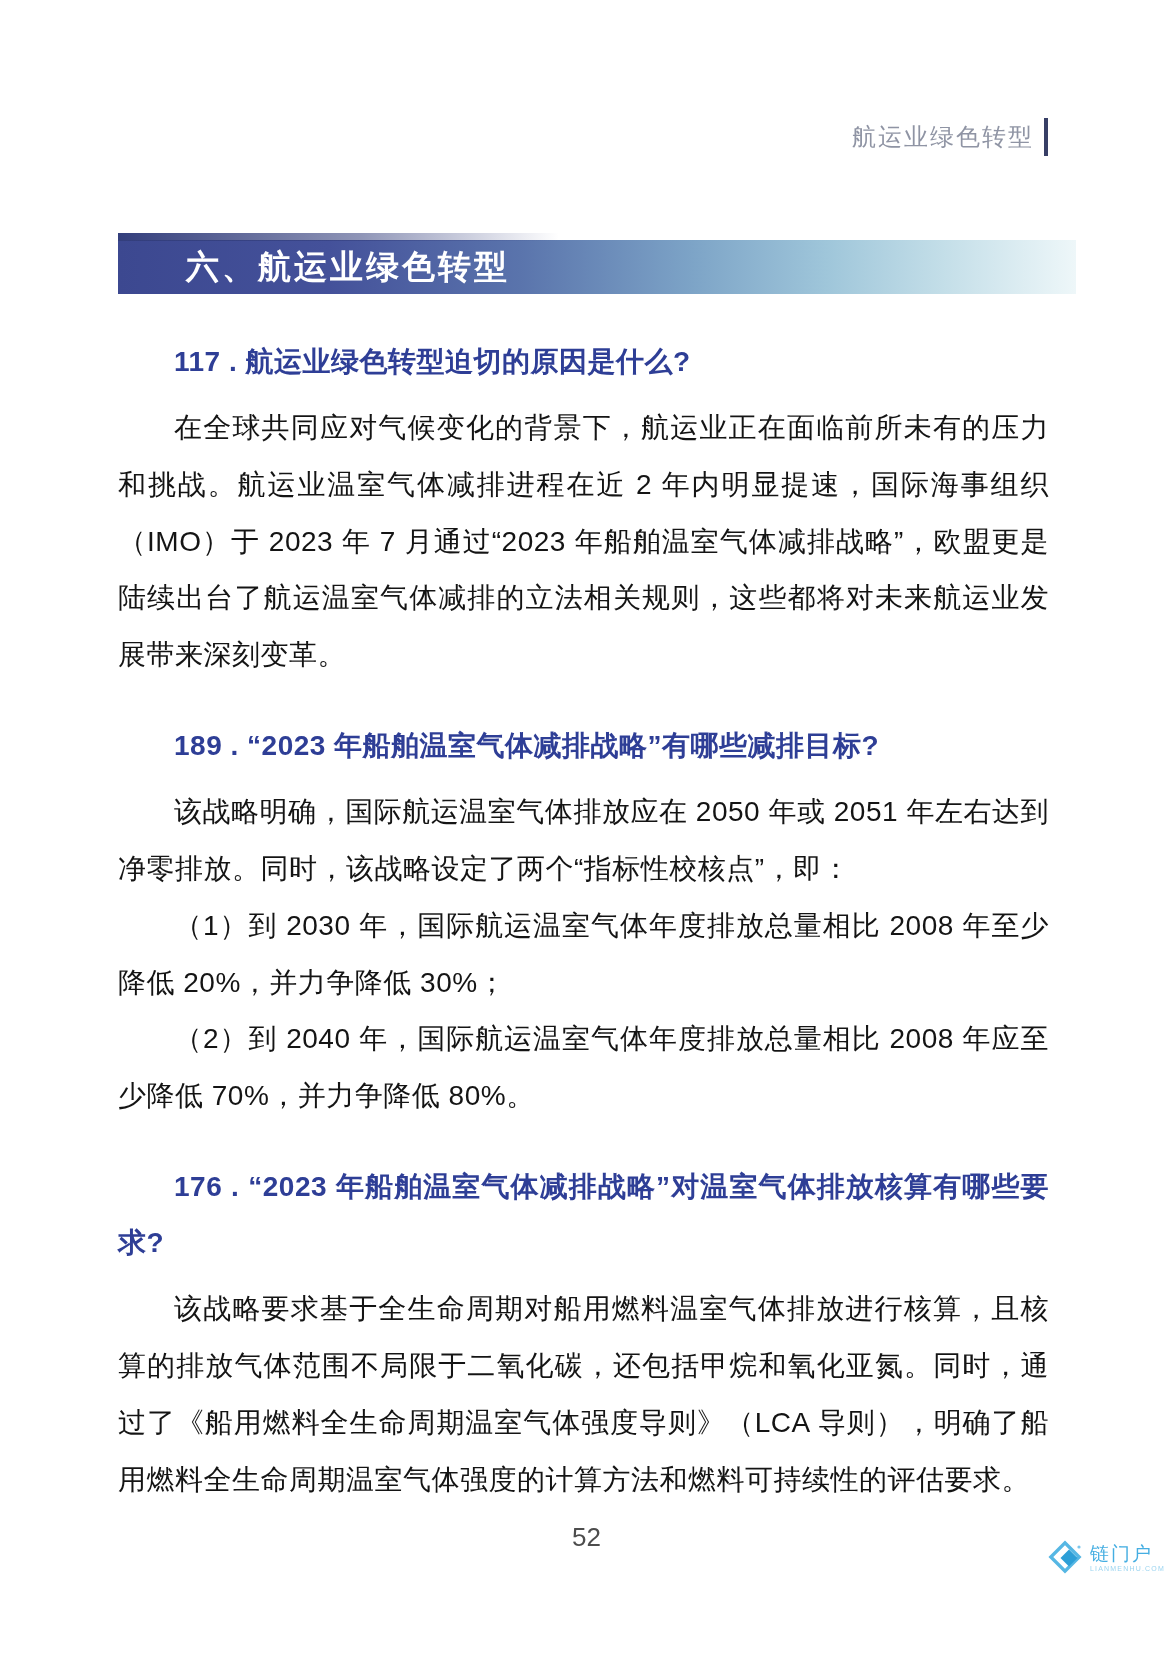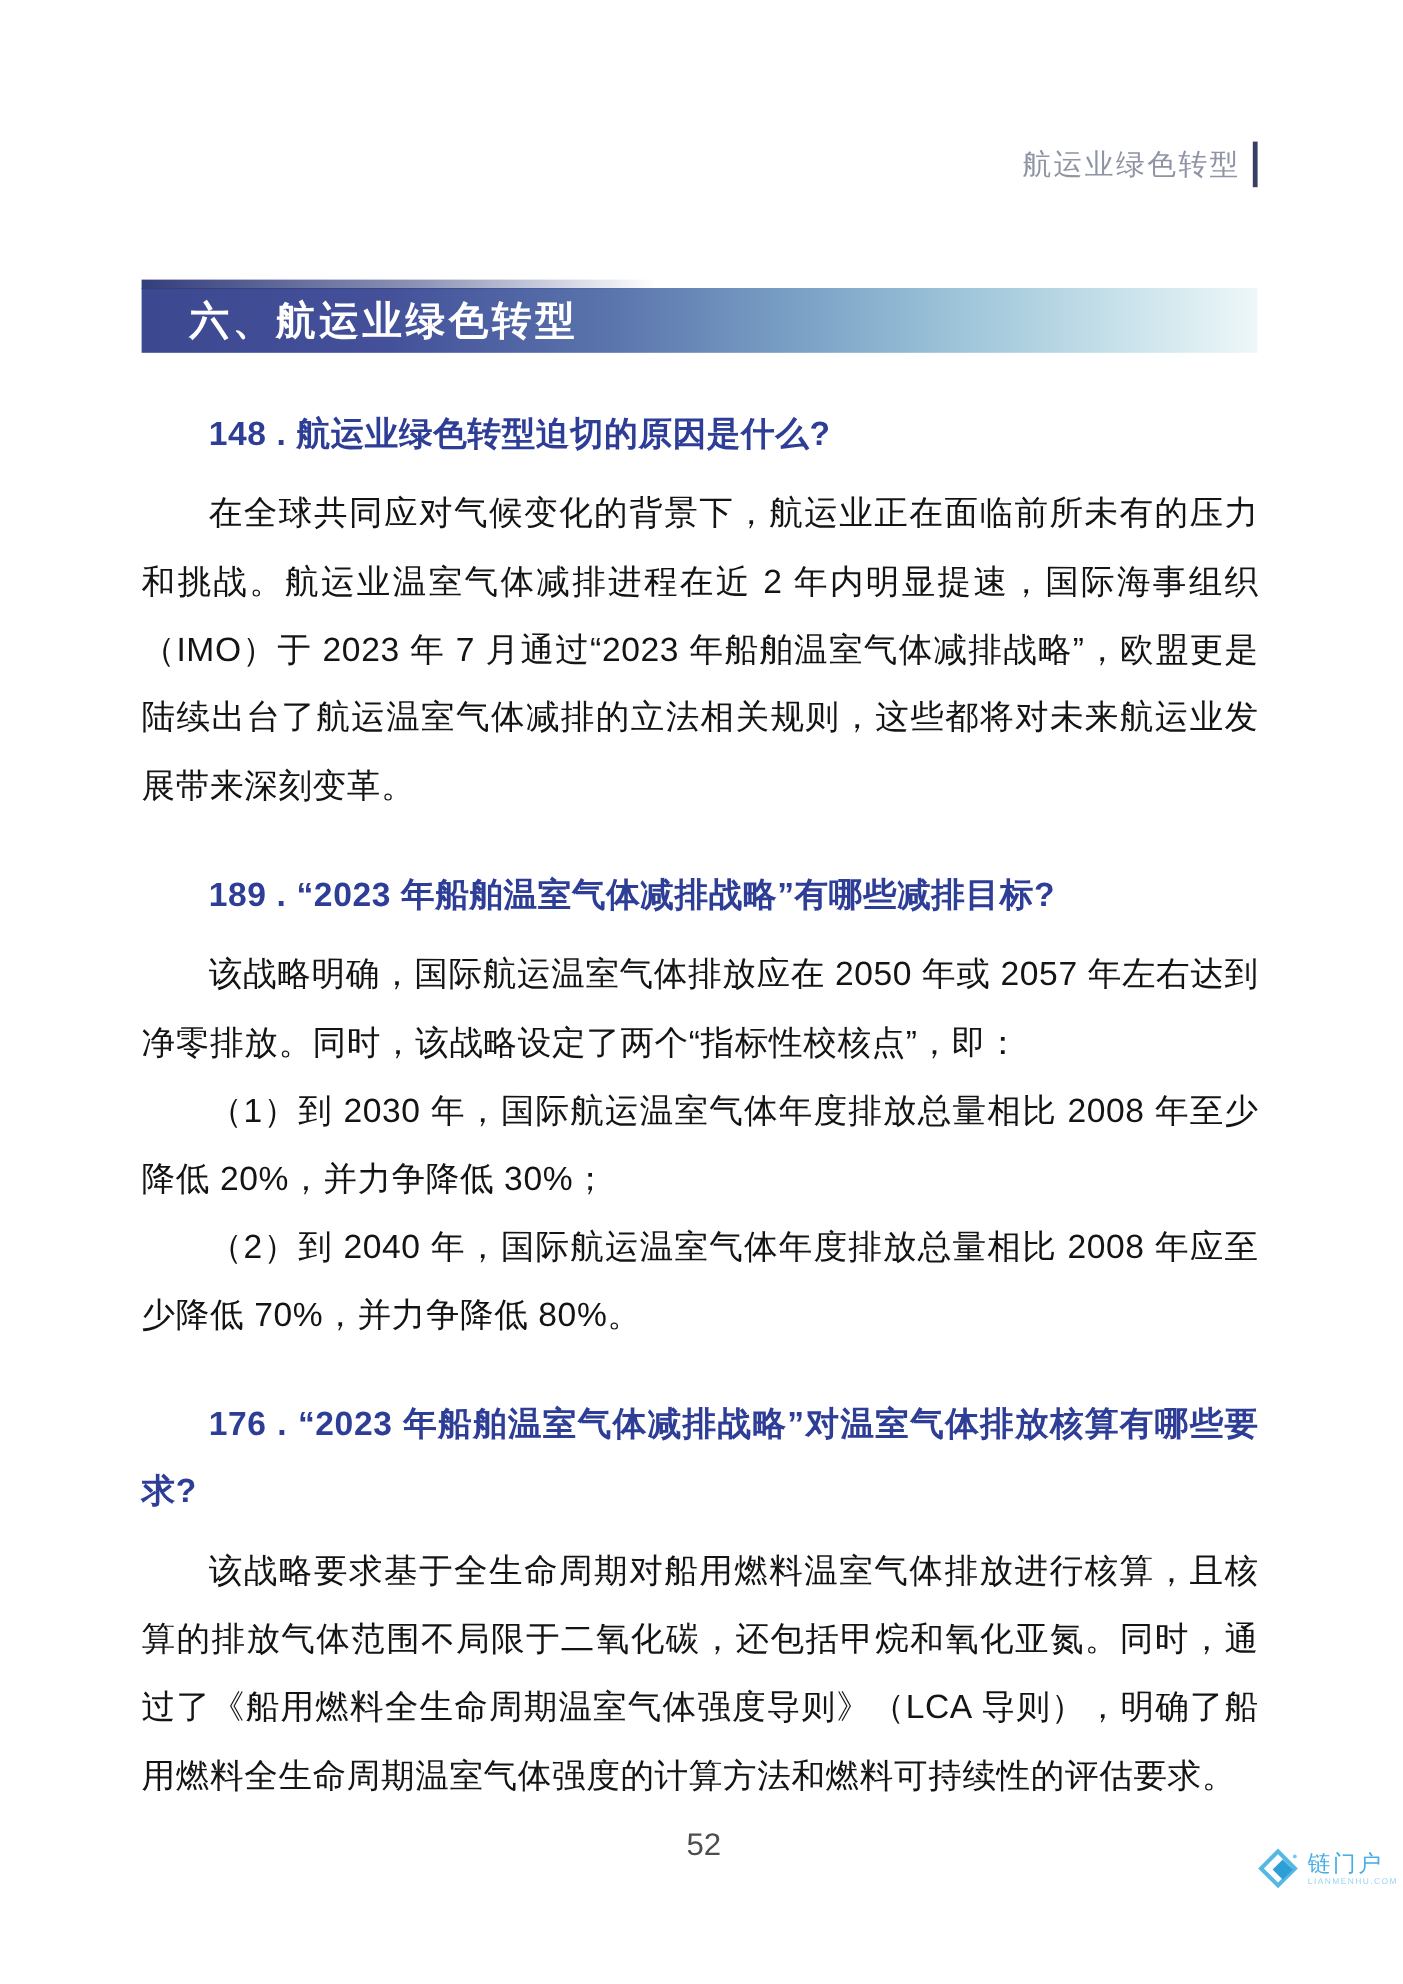--- a/index.html
+++ b/index.html
@@ -21,21 +21,21 @@
     font-size:24px;color:#8f94a4;letter-spacing:2px;
   }
   .page-header .header-rule{
     width:4px;height:38px;background:#383f66;
   }
   
   .banner{
     position:absolute;top:240px;left:118px;width:930px;height:54px;
     background:linear-gradient(90deg,#3c4890 0%,#44519a 22%,#5a74ac 42%,
                #7da4c7 60%,#9fc6da 74%,#c3dee8 86%,#eef7f9 100%);
-    display:flex;align-items:center;
+    display:flex;align-items:center;padding-left:28px;
   }
   .banner::before{
     content:"";position:absolute;top:-7px;left:0;height:8px;width:46%;
     background:linear-gradient(90deg,#333e7c 0%,rgba(51,62,124,0.55) 55%,rgba(51,62,124,0) 100%);
   }
   .banner .banner-title{
     color:#ffffff;font-size:33px;font-weight:bold;
     padding-left:40px;letter-spacing:3px;
   }
   
@@ -78,25 +78,25 @@
     <span class="header-label">航运业绿色转型</span>
     <span class="header-rule"></span>
   </div>
 
   <div class="banner">
     <span class="banner-title">六、航运业绿色转型</span>
   </div>
 
   <div class="content">
 
-    <h2 class="question">148 . 航运业绿色转型迫切的原因是什么?</h2>
+    <h2 class="question">117 . 航运业绿色转型迫切的原因是什么?</h2>
     <p class="para">在全球共同应对气候变化的背景下，航运业正在面临前所未有的压力和挑战。航运业温室气体减排进程在近 2 年内明显提速，国际海事组织（IMO）于 2023 年 7 月通过“2023 年船舶温室气体减排战略”，欧盟更是陆续出台了航运温室气体减排的立法相关规则，这些都将对未来航运业发展带来深刻变革。</p>
 
     <h2 class="question">189 . “2023 年船舶温室气体减排战略”有哪些减排目标?</h2>
-    <p class="para">该战略明确，国际航运温室气体排放应在 2050 年或 2057 年左右达到净零排放。同时，该战略设定了两个“指标性校核点”，即：</p>
+    <p class="para">该战略明确，国际航运温室气体排放应在 2050 年或 2051 年左右达到净零排放。同时，该战略设定了两个“指标性校核点”，即：</p>
     <p class="para">（1）到 2030 年，国际航运温室气体年度排放总量相比 2008 年至少降低 20%，并力争降低 30%；</p>
     <p class="para">（2）到 2040 年，国际航运温室气体年度排放总量相比 2008 年应至少降低 70%，并力争降低 80%。</p>
 
     <h2 class="question">176 . “2023 年船舶温室气体减排战略”对温室气体排放核算有哪些要求?</h2>
     <p class="para">该战略要求基于全生命周期对船用燃料温室气体排放进行核算，且核算的排放气体范围不局限于二氧化碳，还包括甲烷和氧化亚氮。同时，通过了《船用燃料全生命周期温室气体强度导则》（LCA 导则），明确了船用燃料全生命周期温室气体强度的计算方法和燃料可持续性的评估要求。</p>
 
   </div>
 
   <div class="page-number">52</div>
 

